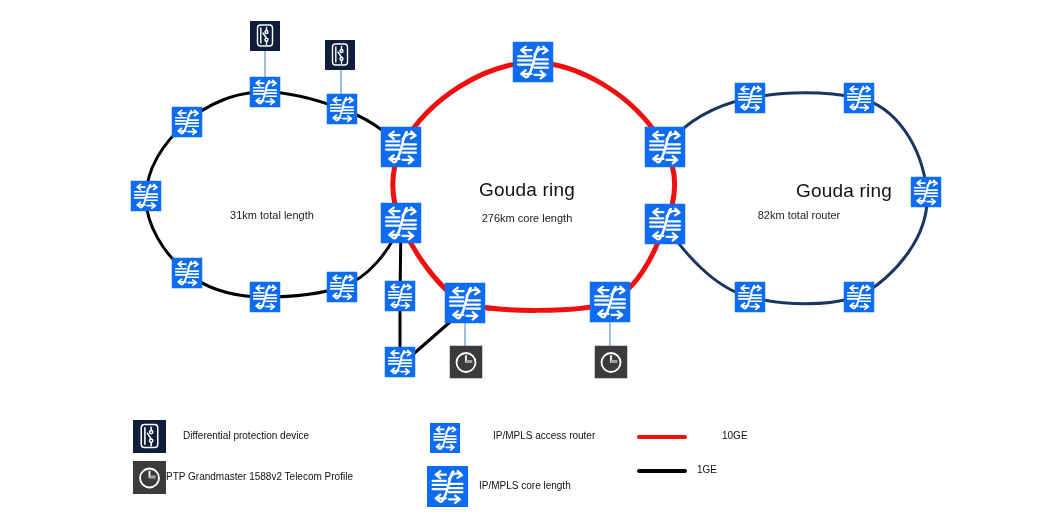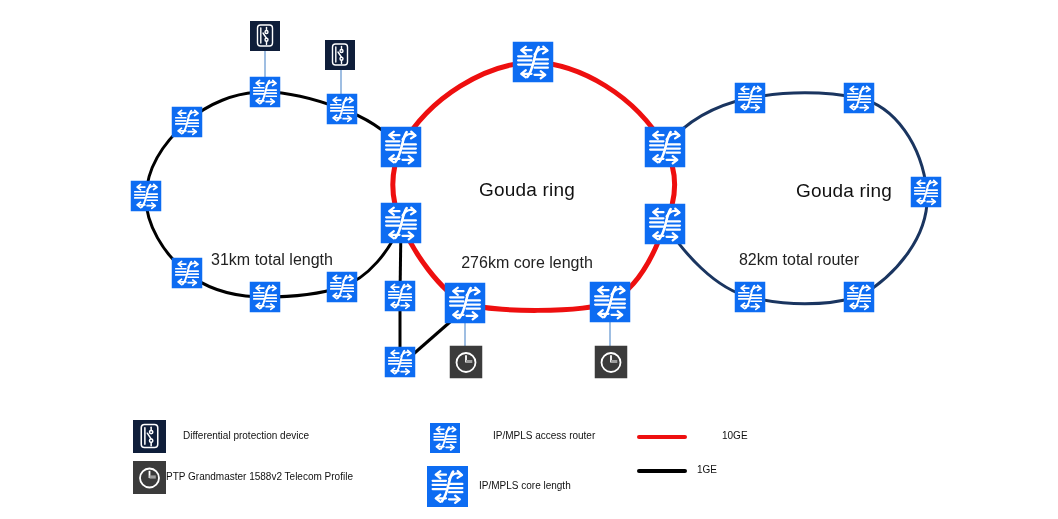--- a/index.html
+++ b/index.html
@@ -7,21 +7,21 @@
     position:relative;width:1058px;height:519px;background:#ffffff;
     font-family:"Liberation Sans", sans-serif;overflow:hidden;
   }
   svg.diagram{position:absolute;left:0;top:0;}
   .ring-title{
     position:absolute;transform:translateX(-50%);white-space:nowrap;
     font-size:19px;color:#111;letter-spacing:.2px;
   }
   .ring-sub{
     position:absolute;transform:translateX(-50%);white-space:nowrap;
-    font-size:16px;color:#222;margin-top:42px;
+    font-size:11px;color:#222;
   }
   .lg-label{
     position:absolute;font-size:10px;color:#111;white-space:nowrap;
   }
   .lg-icon{position:absolute;}
   .lg-line{position:absolute;width:50px;height:4px;border-radius:2px;}
   .lg-line.red{background:#ee0f0f;}
   .lg-line.black{background:#000;}
 </style>
 </head>

